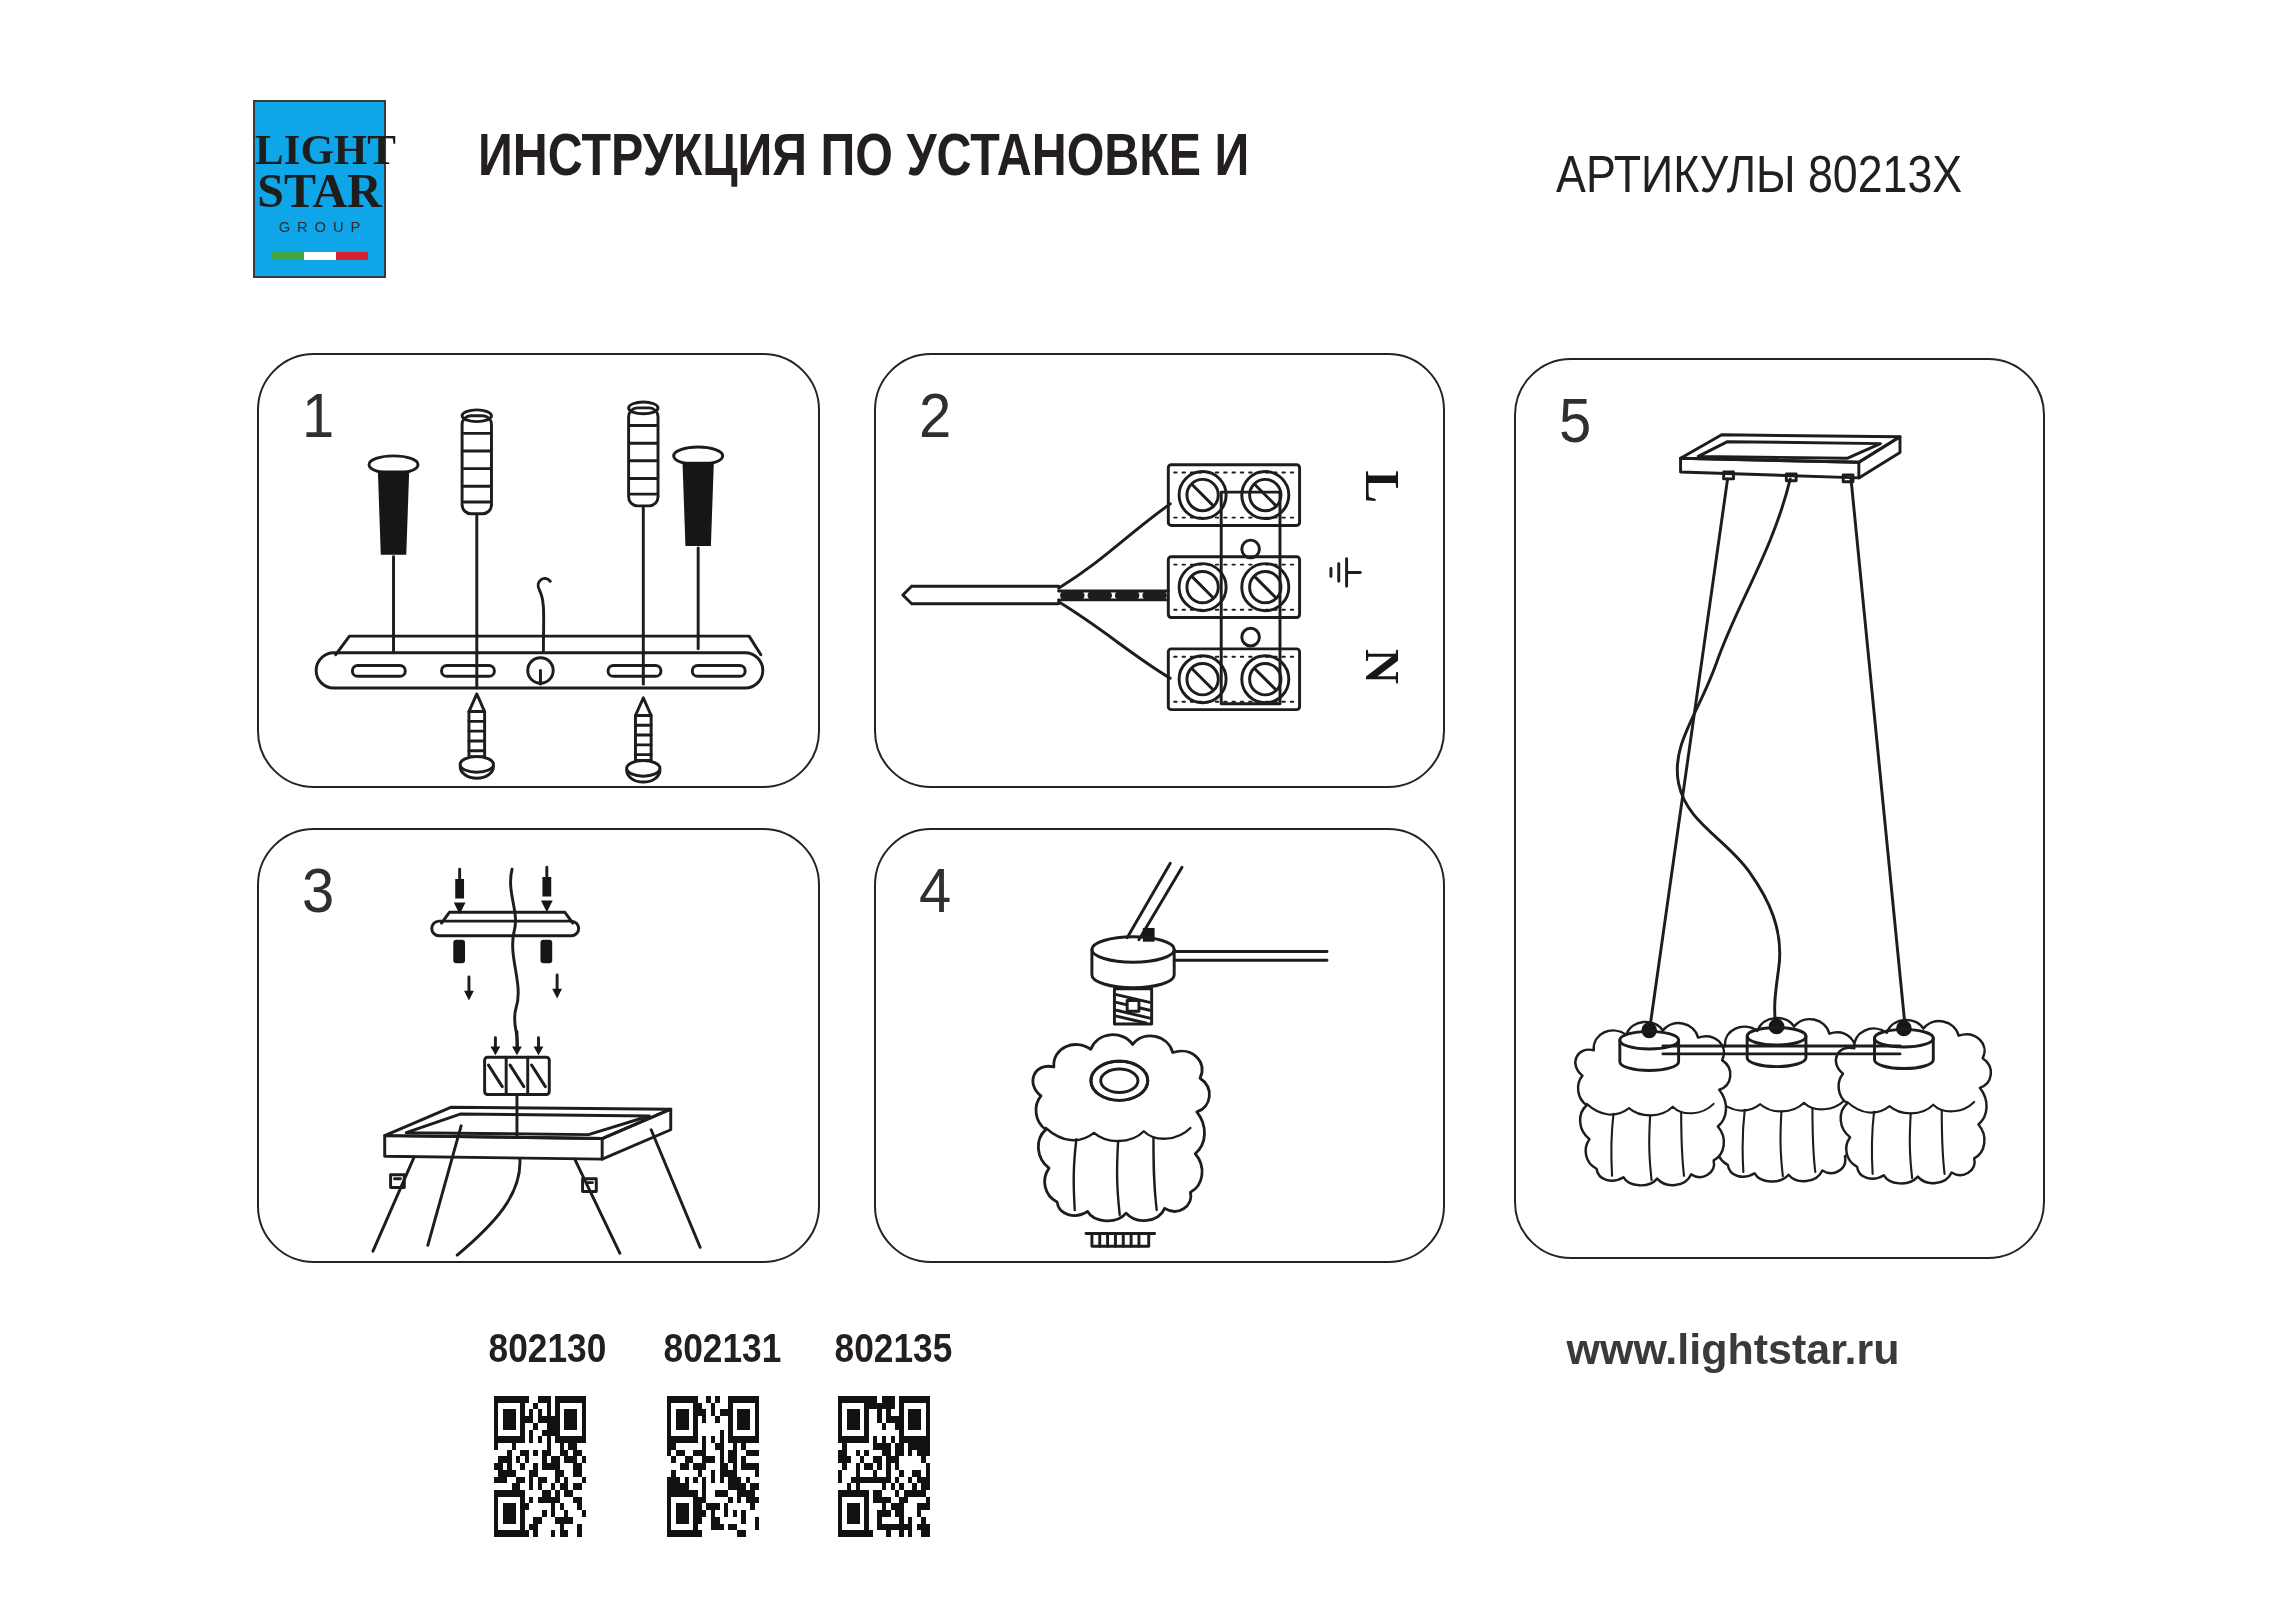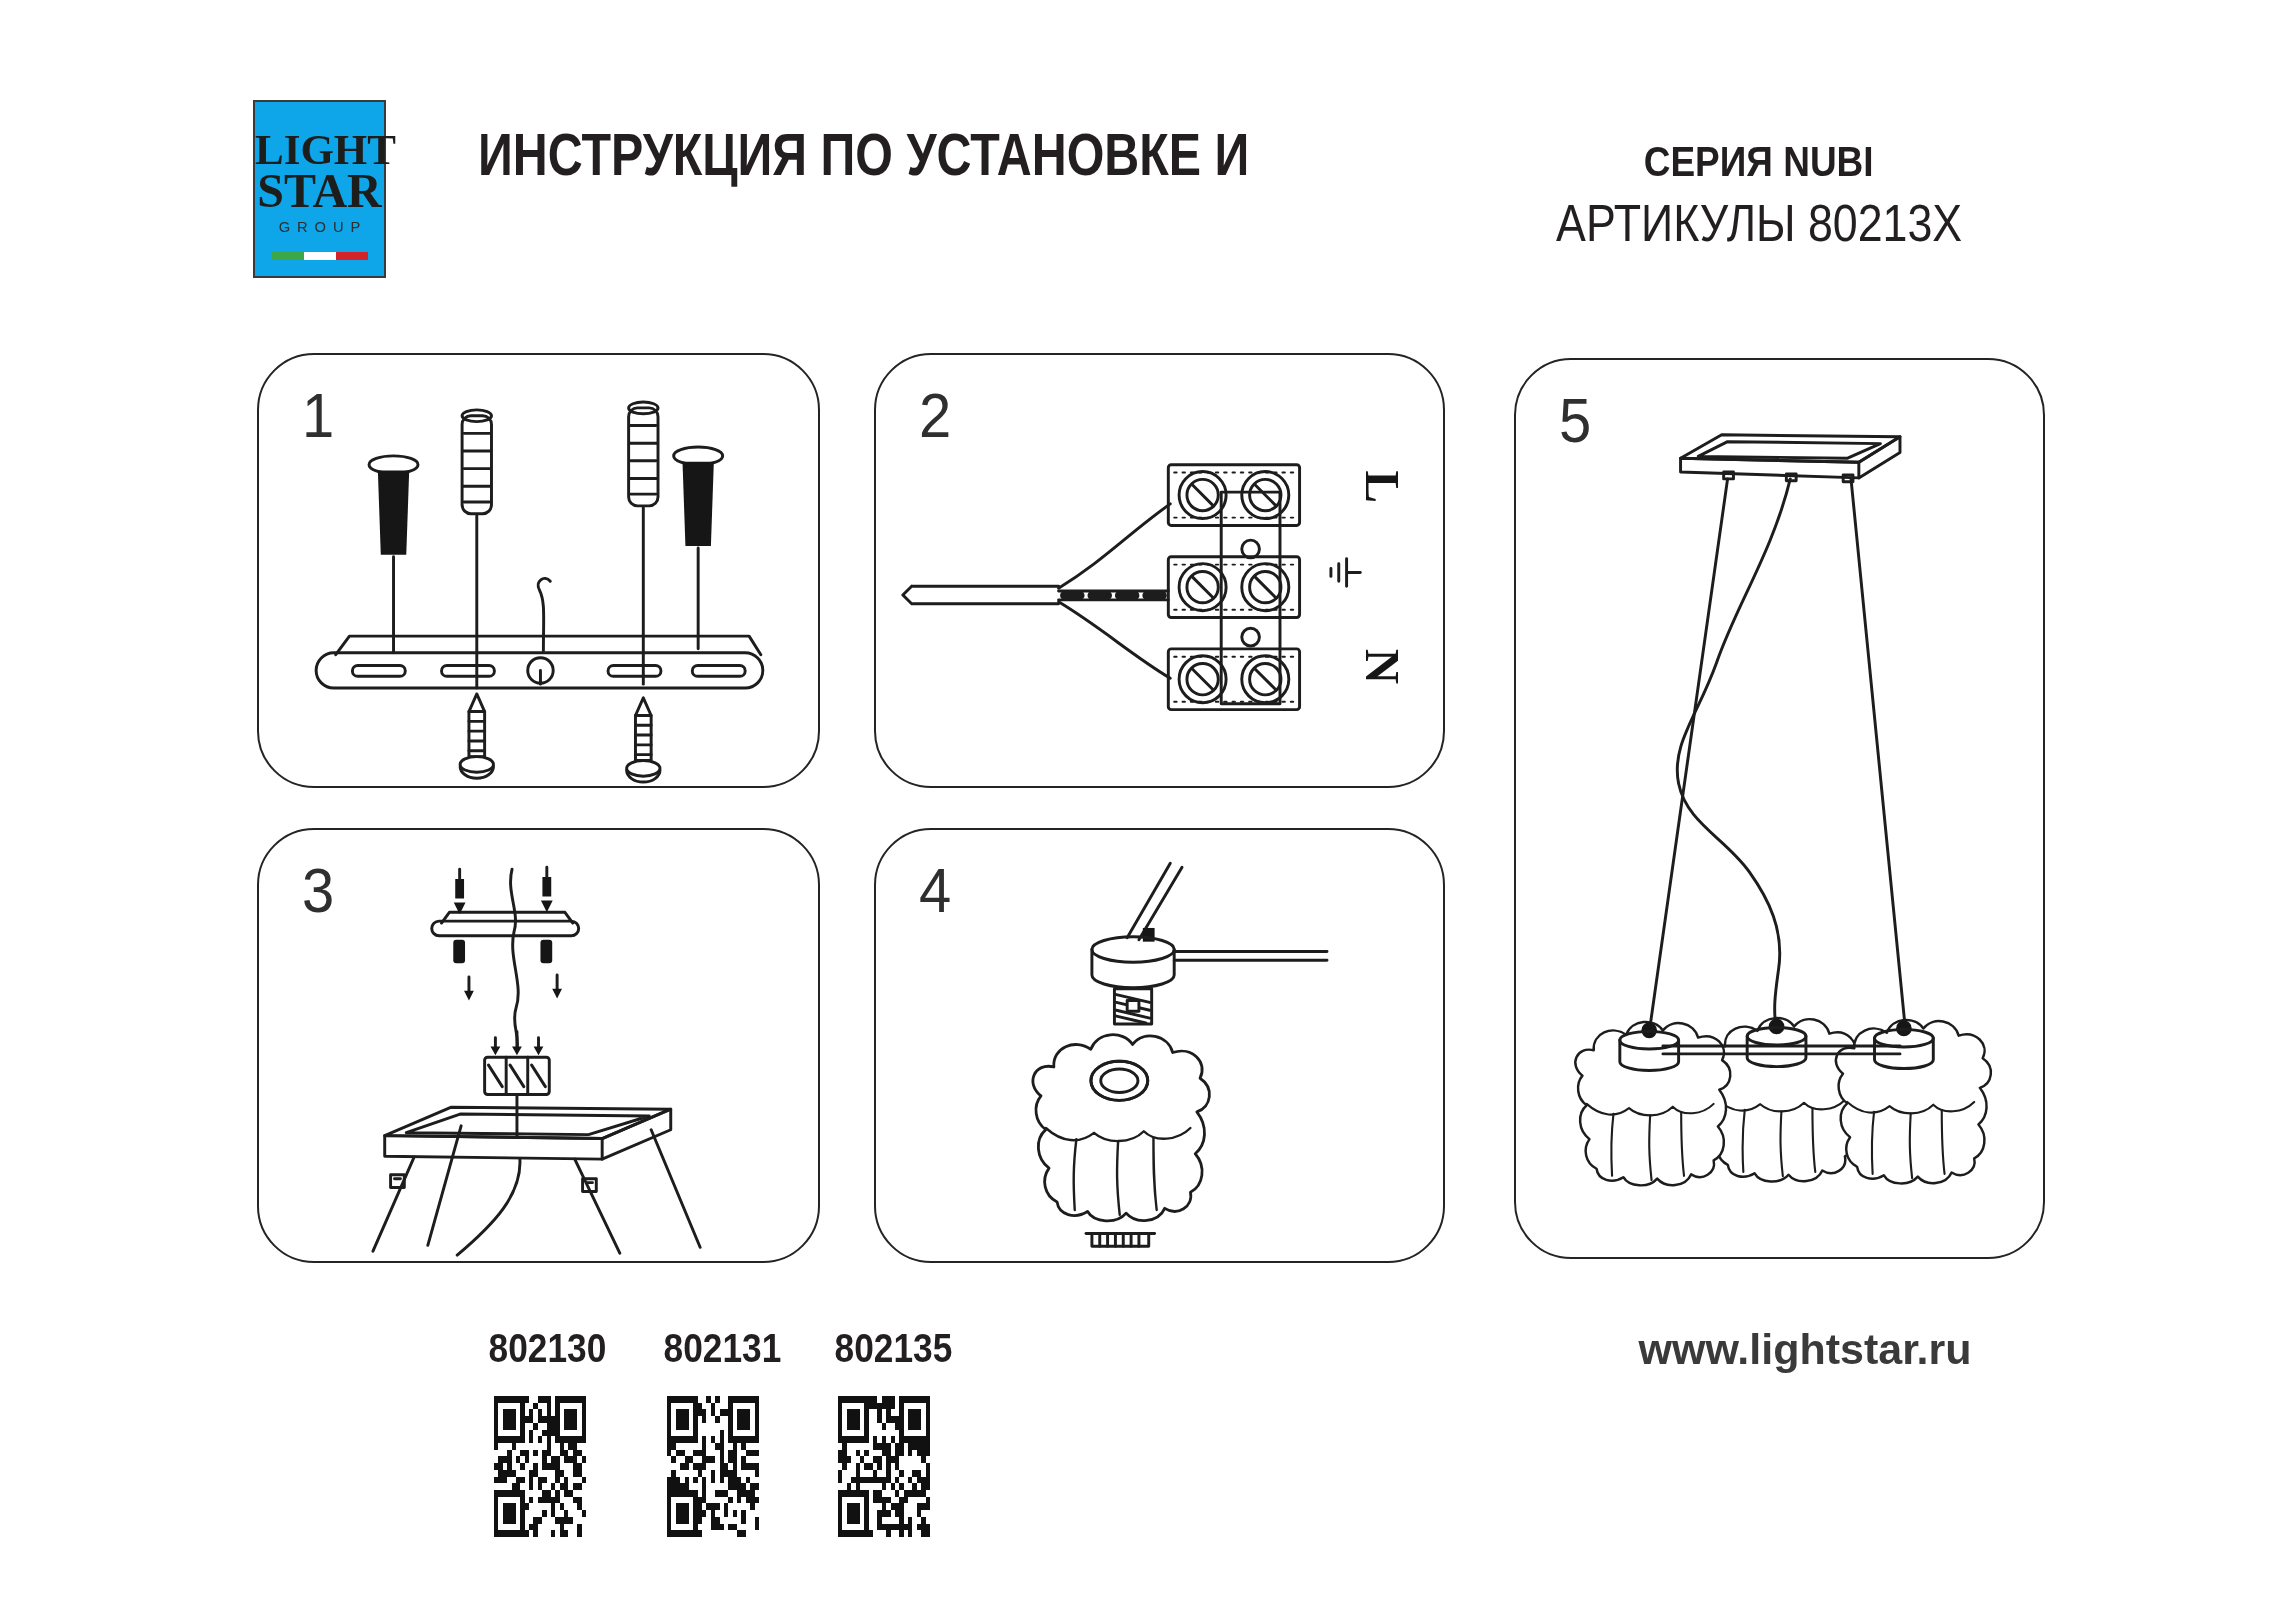--- a/index.html
+++ b/index.html
@@ -39,21 +39,21 @@
   .s .dot{stroke-dasharray:2.5 6;stroke-width:2;}
   .s text{font-family:"Liberation Serif",serif;font-size:50px;font-weight:bold;
           fill:#161616;stroke:none;}
   .cf{fill:#fff;stroke:#1d1d1d;stroke-width:3.5;stroke-linecap:round;stroke-linejoin:round;}
   .cl{fill:none;stroke:#1d1d1d;stroke-width:3;stroke-linecap:round;stroke-linejoin:round;}
 
   
   .art-caption{position:absolute;top:1325px;width:118px;text-align:center;
                font-weight:bold;font-size:41px;color:#231f20;}
   .qr{position:absolute;top:1396px;width:92px;height:141px;}
-  #website{position:absolute;left:1516px;top:1325px;width:578px;text-align:center;
+  #website{position:absolute;left:1444px;top:1325px;width:578px;text-align:center;
            font-weight:bold;font-size:43px;color:#3a3a3a;}
 </style>
 </head>
 <body>
 
 <div id="page">
 
   <svg width="0" height="0" style="position:absolute" aria-hidden="true">
     <defs>
       <g id="cloud">
@@ -73,21 +73,20 @@
       <span style="background: rgb(255, 255, 255);"></span>
       <span style="background: rgb(210, 35, 42);"></span>
     </div>
   </div>
 
   <div id="title">
     <div><span class="cond">ИНСТРУКЦИЯ ПО УСТАНОВКЕ И</span></div>
   </div>
 
   <div id="hdr-right">
-    <div id="series"><span class="condc">СЕРИЯ NUBI</span></div>
     <div id="articles-title"><span class="condc">АРТИКУЛЫ 80213X</span></div>
   </div>
 
   <div class="panel" style="left:257px;top:353px;width:559px;height:431px;">
     <div class="stepnum">1</div>
     <svg class="s" width="559" height="431" viewBox="0 0 570 440">
 
       <path d="M78 306 L92 287 H500 L512 306"></path>
       <rect x="58" y="304" width="456" height="36" rx="18"></rect>
       <rect x="95" y="317" width="54" height="11" rx="5.5"></rect>

